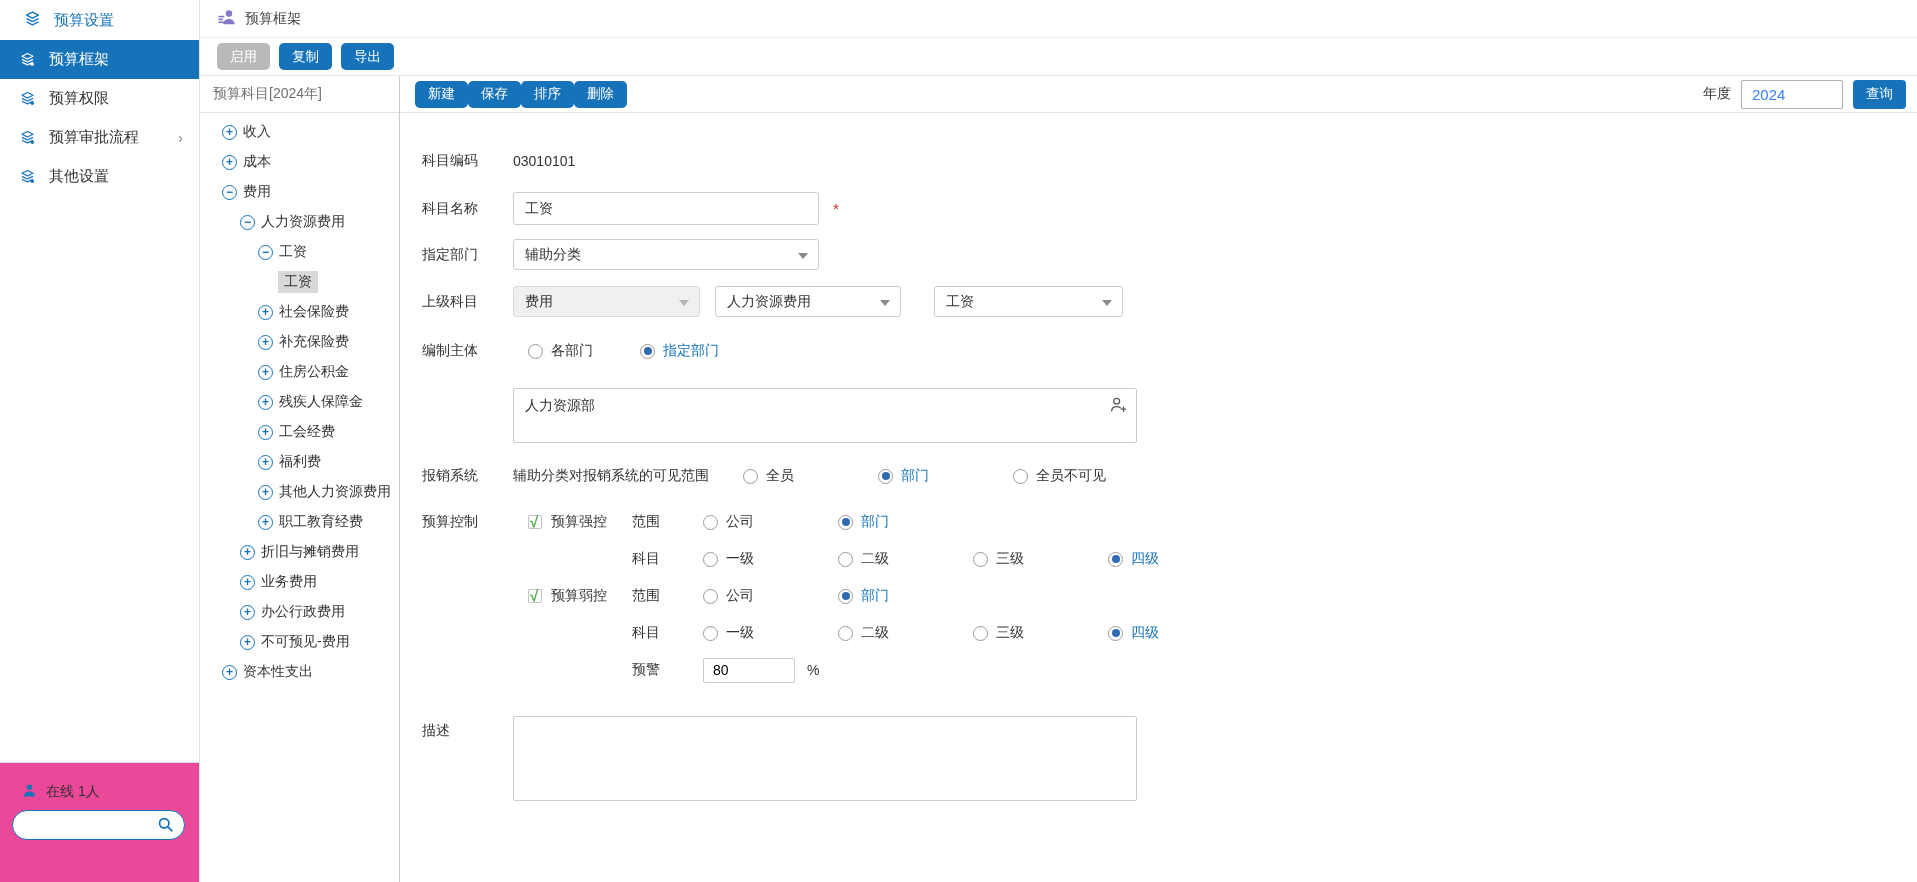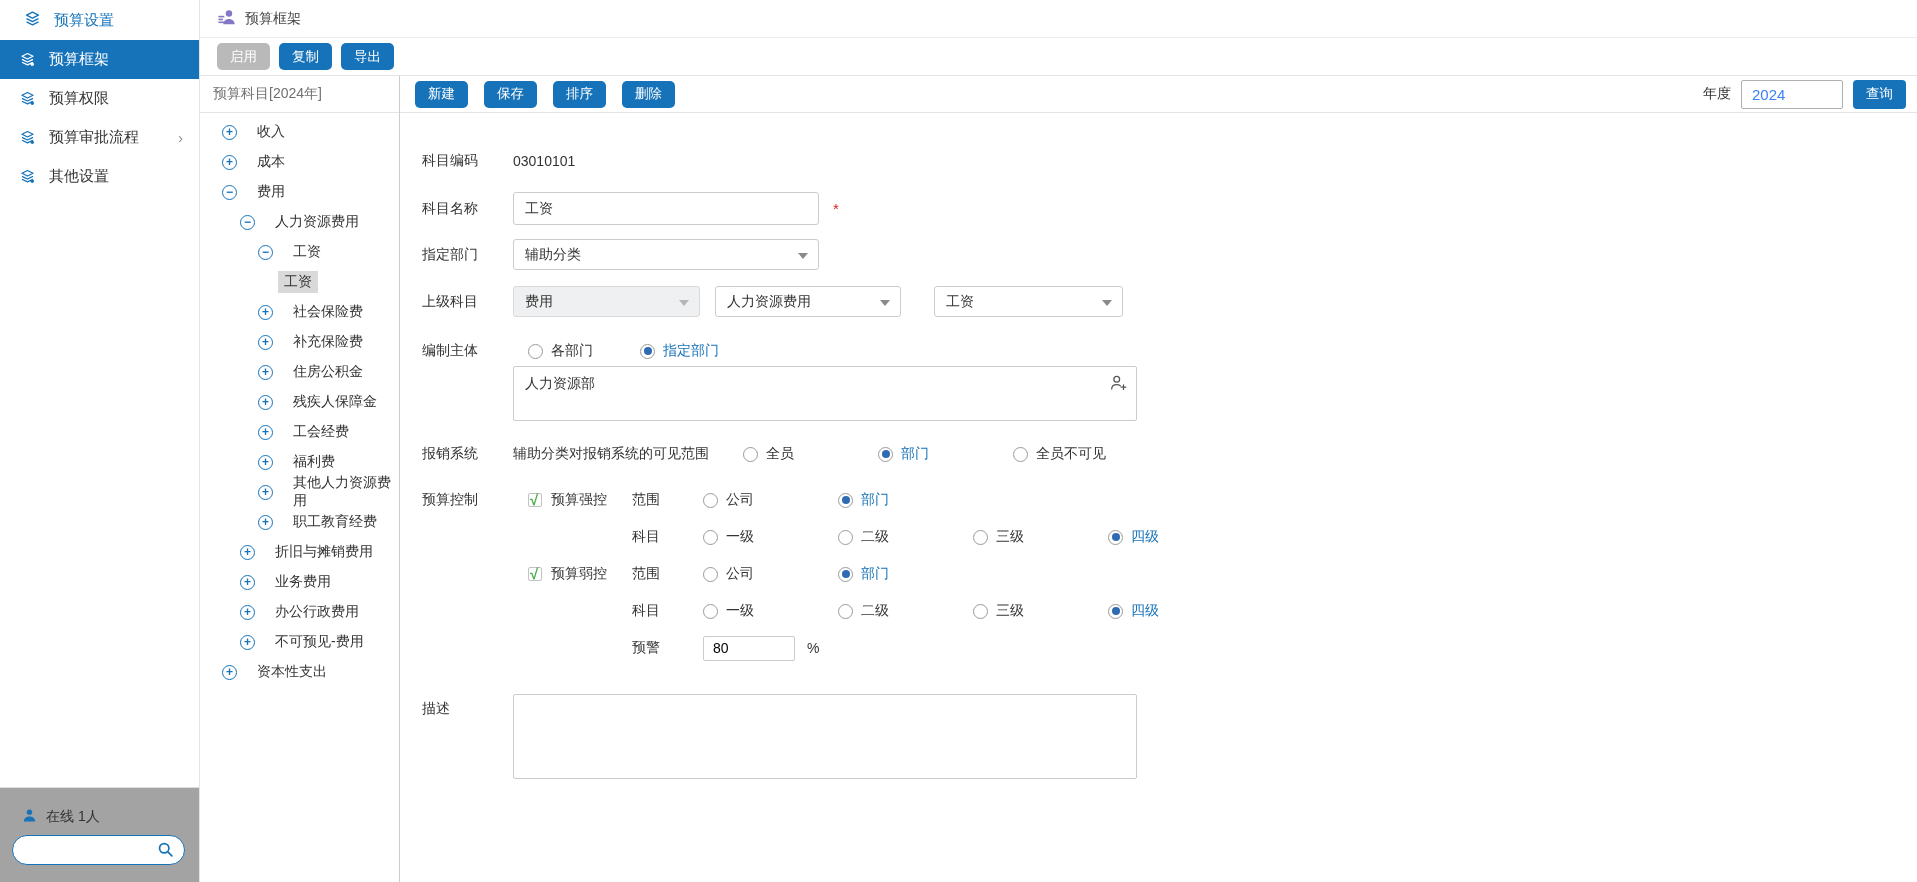--- a/index.html
+++ b/index.html
@@ -11,22 +11,22 @@
   .sidebar { width:200px; flex:none; position:relative; background:#fff;
     border-right:1px solid #e3e3e3; }
   .sb-header { height:40px; display:flex; align-items:center; gap:13px;
     padding-left:24px; color:#1673b9; font-size:15px; cursor:pointer; }
   .sb-item { height:39px; display:flex; align-items:center; gap:13px;
     padding-left:19px; font-size:15px; color:#333; cursor:pointer; }
   .sb-item .ic { color:#1673b9; display:inline-flex; }
   .sb-item.selected { background:#1673b9; color:#fff; }
   .sb-item.selected .ic { color:#fff; }
   .sb-chevron { margin-left:auto; margin-right:16px; color:#888; font-size:14px; }
-  .sb-bottom { position:absolute; left:0; right:0; bottom:0; height:95px;
-    border-top:1px solid #ddd; padding:20px 14px 0 12px; background:#a3a3a3; }
+  .sb-bottom { position:absolute; left:0; right:0; bottom:0; height:120px;
+    border-top:1px solid #ddd; padding:20px 14px 0 12px; background:#ec4899; }
   .online-row { display:flex; align-items:center; gap:9px; font-size:14px;
     color:#333; padding-left:10px; }
   .sb-search { position:relative; margin-top:9px; }
   .sb-search input { width:100%; height:30px; border:1.5px solid #1673b9;
     border-radius:16px; padding:0 36px 0 12px; font-size:14px; outline:none; }
   .sb-search .mag { position:absolute; right:11px; top:6px; }
 
   
   .main { flex:1; display:flex; flex-direction:column; min-width:0; }
   .titlebar { height:38px; flex:none; border-bottom:1px solid #ececec;
@@ -39,36 +39,36 @@
     font-family:Liberation Serif, serif; }
   .btn.disabled { background:#b9b9ba; cursor:default; }
 
   .content { flex:1; display:flex; min-height:0; }
   .tree-panel { width:200px; flex:none; border-right:1px solid #ccc;
     display:flex; flex-direction:column; }
   .tree-header { height:37px; flex:none; border-bottom:1px solid #e4e4e4;
     display:flex; align-items:center; padding-left:13px; color:#707070;
     font-size:14px; }
   .tree { flex:1; padding-top:4px; overflow:hidden; }
-  .trow { height:30px; display:flex; align-items:center; gap:20px;
+  .trow { height:30px; display:flex; align-items:center; gap:6px;
     font-size:14px; color:#333; padding-left:22px; cursor:pointer; }
   .trow.lvl1 { padding-left:40px; }
   .trow.lvl2 { padding-left:58px; }
   .trow.lvl3 { padding-left:78px; }
   .texp { width:15px; height:15px; flex:none; border:1.5px solid #1673b9;
     border-radius:50%; color:#1673b9; display:inline-flex; align-items:center;
     justify-content:center; font-size:12px; font-weight:bold; line-height:1; }
   .texp.plus::before { content:"+"; margin-top:-1px; }
   .texp.minus::before { content:"−"; margin-top:-1px; }
   .trow.selected .tlabel { background:#d9d9d9; padding:2px 6px; }
 
   
   .form-panel { flex:1; display:flex; flex-direction:column; min-width:0; }
   .form-toolbar { height:37px; flex:none; border-bottom:1px solid #e4e4e4;
-    display:flex; align-items:center; gap:16px; padding:0 11px 0 15px; }
+    display:flex; align-items:center; gap:0; padding:0 11px 0 15px; }
   .ft-right { margin-left:auto; display:flex; align-items:center; gap:10px; }
   .year-label { font-size:14px; color:#333; }
   .year-input { width:102px; height:29px; border:1px solid #b0b0b0;
     border-radius:2px; padding:0 10px; font-size:15px; color:#3b82f6; outline:none; }
   .btn.query { height:29px; border-radius:4px; }
 
   .form { flex:1; padding:32px 0 0 22px; overflow:hidden; font-size:14px; }
   .frow { display:flex; align-items:center; }
   .flabel { width:91px; flex:none; color:#333; }
   .frow.top { align-items:flex-start; }
@@ -344,21 +344,21 @@
                 <span>费用</span>
               </span>
             <span class="select w186" style="margin-right:33px">
                 <span>人力资源费用</span>
               </span>
             <span class="select w189">
                 <span>工资</span>
               </span>
           </div>
 
-          <div class="frow" style="height:20px;margin-bottom:5px">
+          <div class="frow" style="height:20px;margin-bottom:27px">
             <span class="flabel">编制主体</span>
             <span class="rcell w127 pad15">
               <span class="radio"></span>
               <span class="rlabel">各部门</span>
             </span>
             <span class="rcell">
               <span class="radio on"></span>
               <span class="rlabel sel">指定部门</span>
             </span>
           </div>

